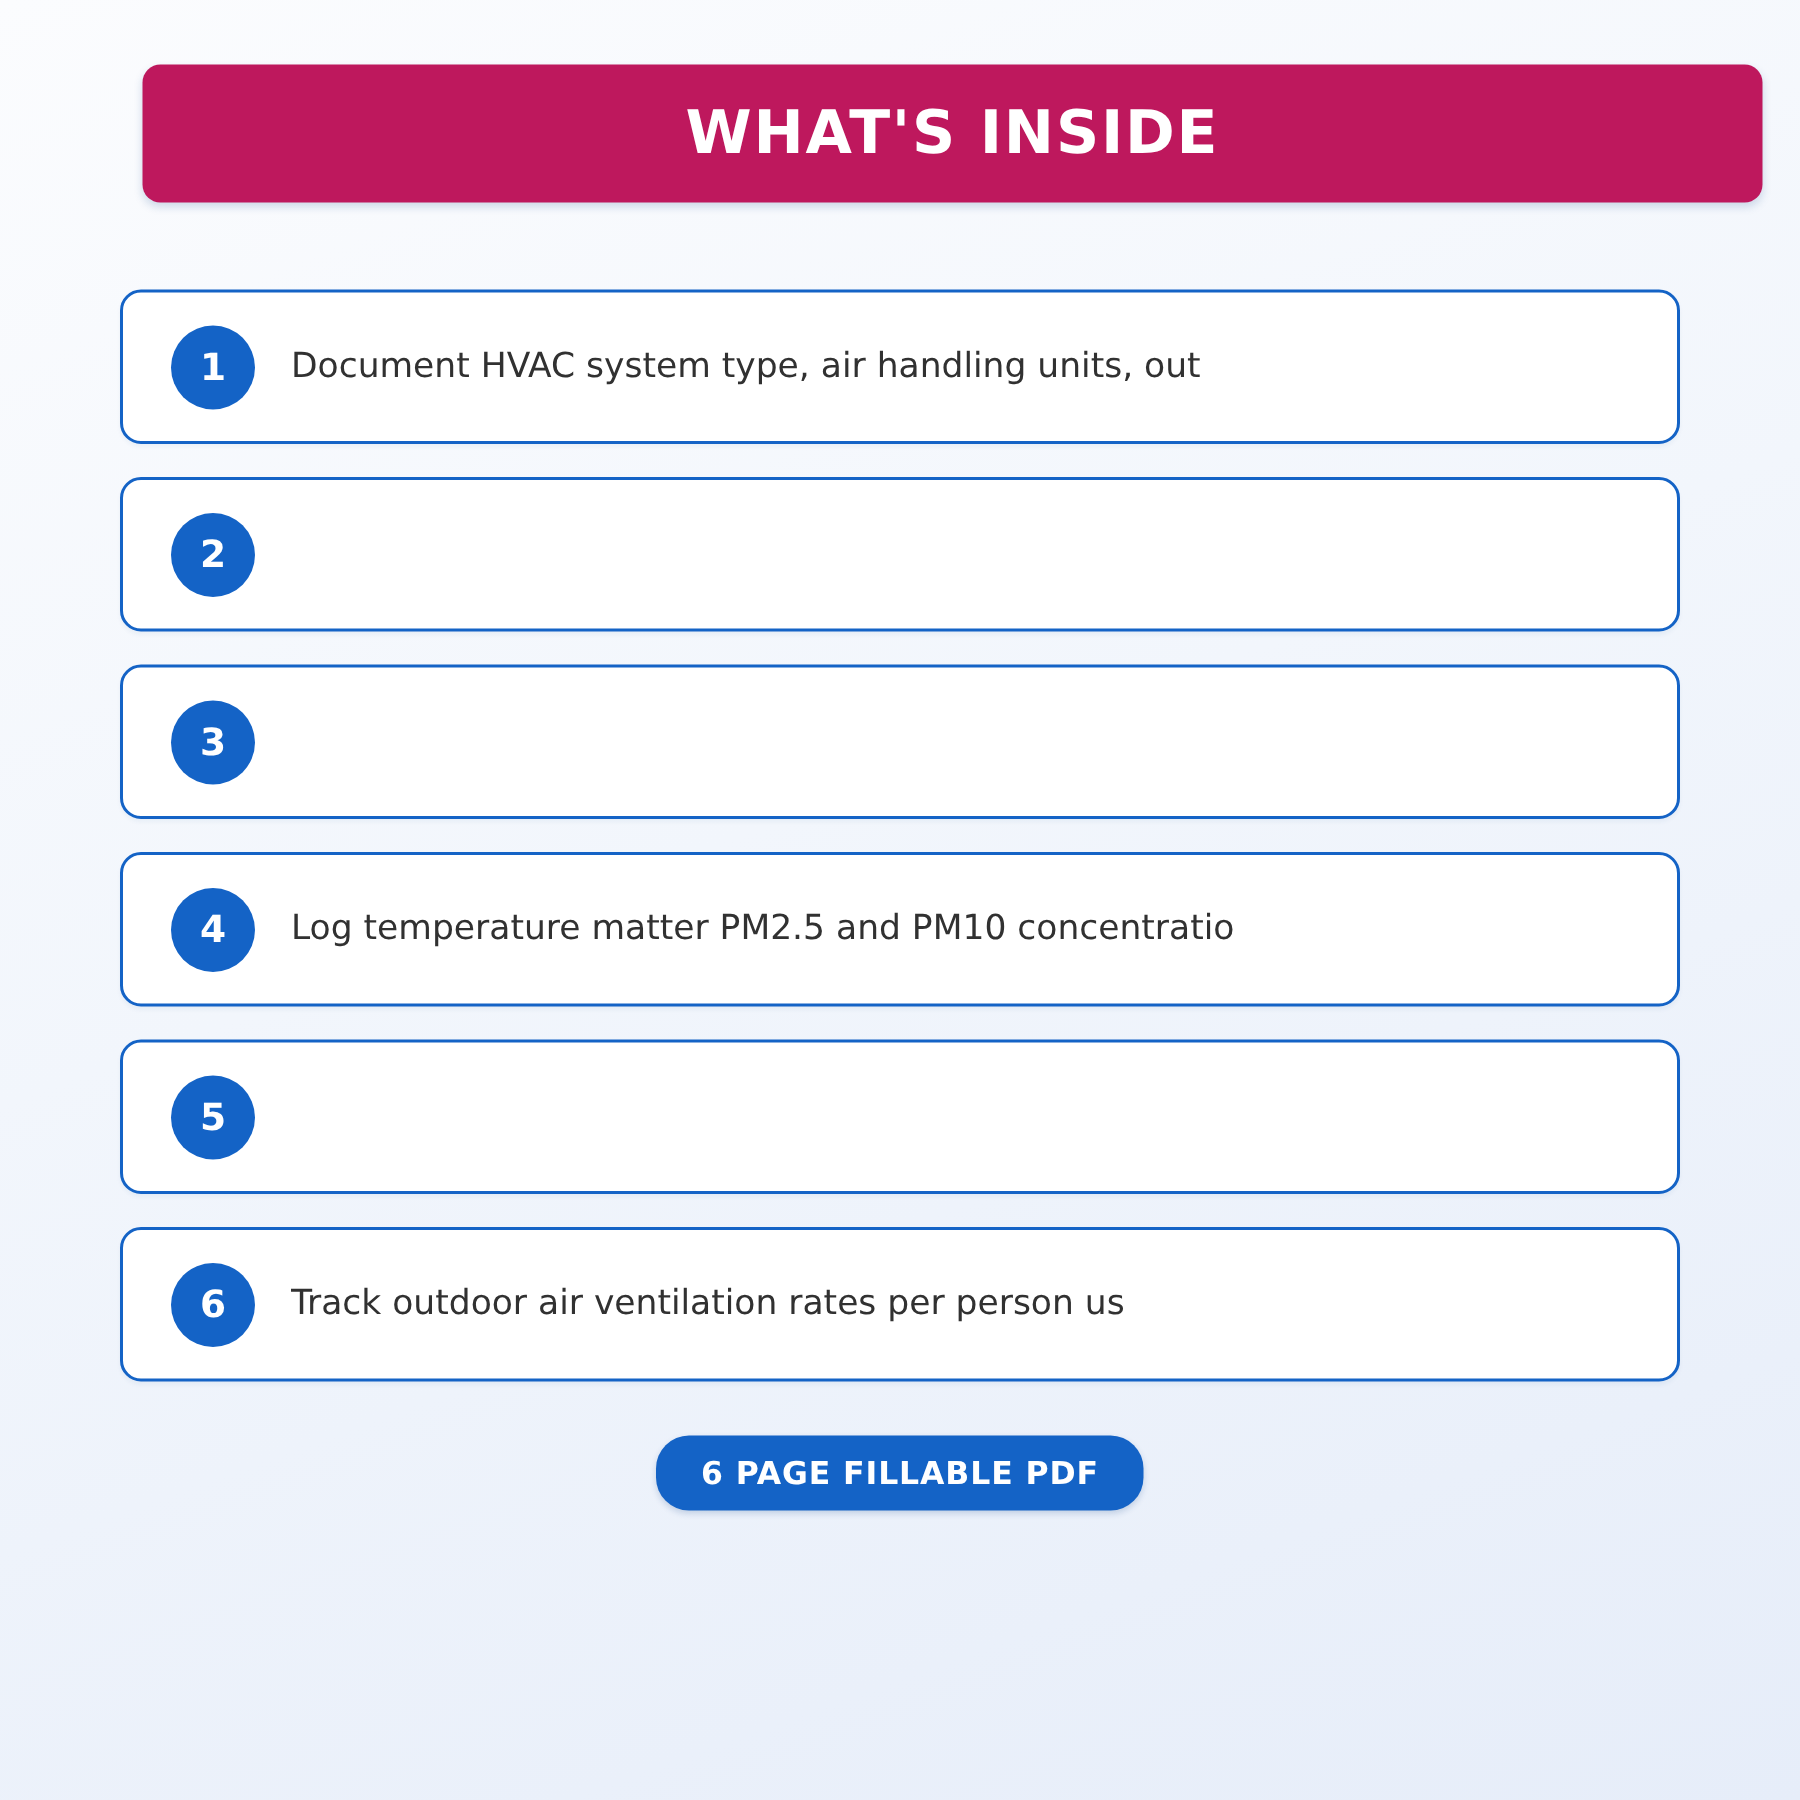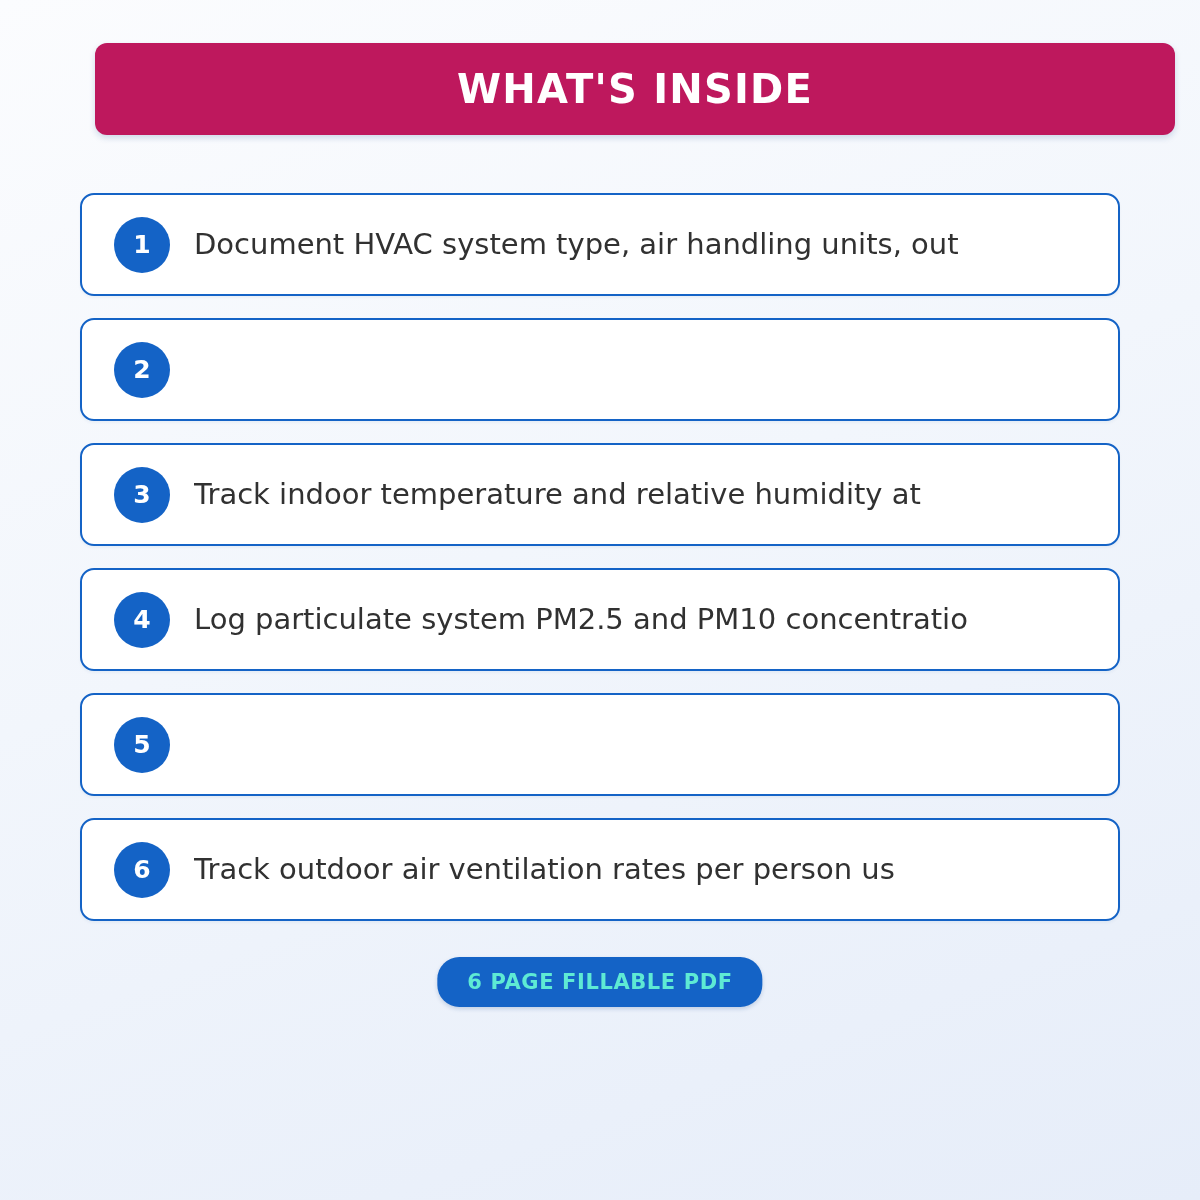--- a/index.html
+++ b/index.html
@@ -74,35 +74,35 @@
     font-size: 25px;
     font-weight: bold;
     display: flex;
     align-items: center;
     justify-content: center;
     line-height: 1;
   }
   .item-text {
     margin-left: 24px;
     color: #313131;
-    font-size: 29px;
+    font-size: 23px;
     line-height: 1.2;
     padding-right: 24px;
     white-space: nowrap;
     overflow: hidden;
   }
 
   
   .footer-pill {
     position: absolute;
     left: 50%;
     transform: translateX(-50%);
     top: 957px;
     background: #1463c6;
-    color: #5eead4;
+    color: #ffffff;
     font-size: 21px;
     font-weight: bold;
     letter-spacing: 0.6px;
     padding: 13px 30px;
     border-radius: 22px;
     white-space: nowrap;
     box-shadow: 0 2px 4px rgba(20, 70, 140, 0.2);
   }
 </style>
 </head>
@@ -120,26 +120,25 @@
       <div class="item-badge">1</div>
       <div class="item-text">Document HVAC system type, air handling units, out</div>
     </div>
 
     <div class="item-row">
       <div class="item-badge">2</div>
     </div>
 
     <div class="item-row">
       <div class="item-badge">3</div>
-      <div class="item-text">Track indoor temperature and relative humidity at</div>
     </div>
 
     <div class="item-row">
       <div class="item-badge">4</div>
-      <div class="item-text">Log particulate system PM2.5 and PM10 concentratio</div>
+      <div class="item-text">Log temperature matter PM2.5 and PM10 concentratio</div>
     </div>
 
     <div class="item-row">
       <div class="item-badge">5</div>
     </div>
 
     <div class="item-row">
       <div class="item-badge">6</div>
       <div class="item-text">Track outdoor air ventilation rates per person us</div>
     </div>

